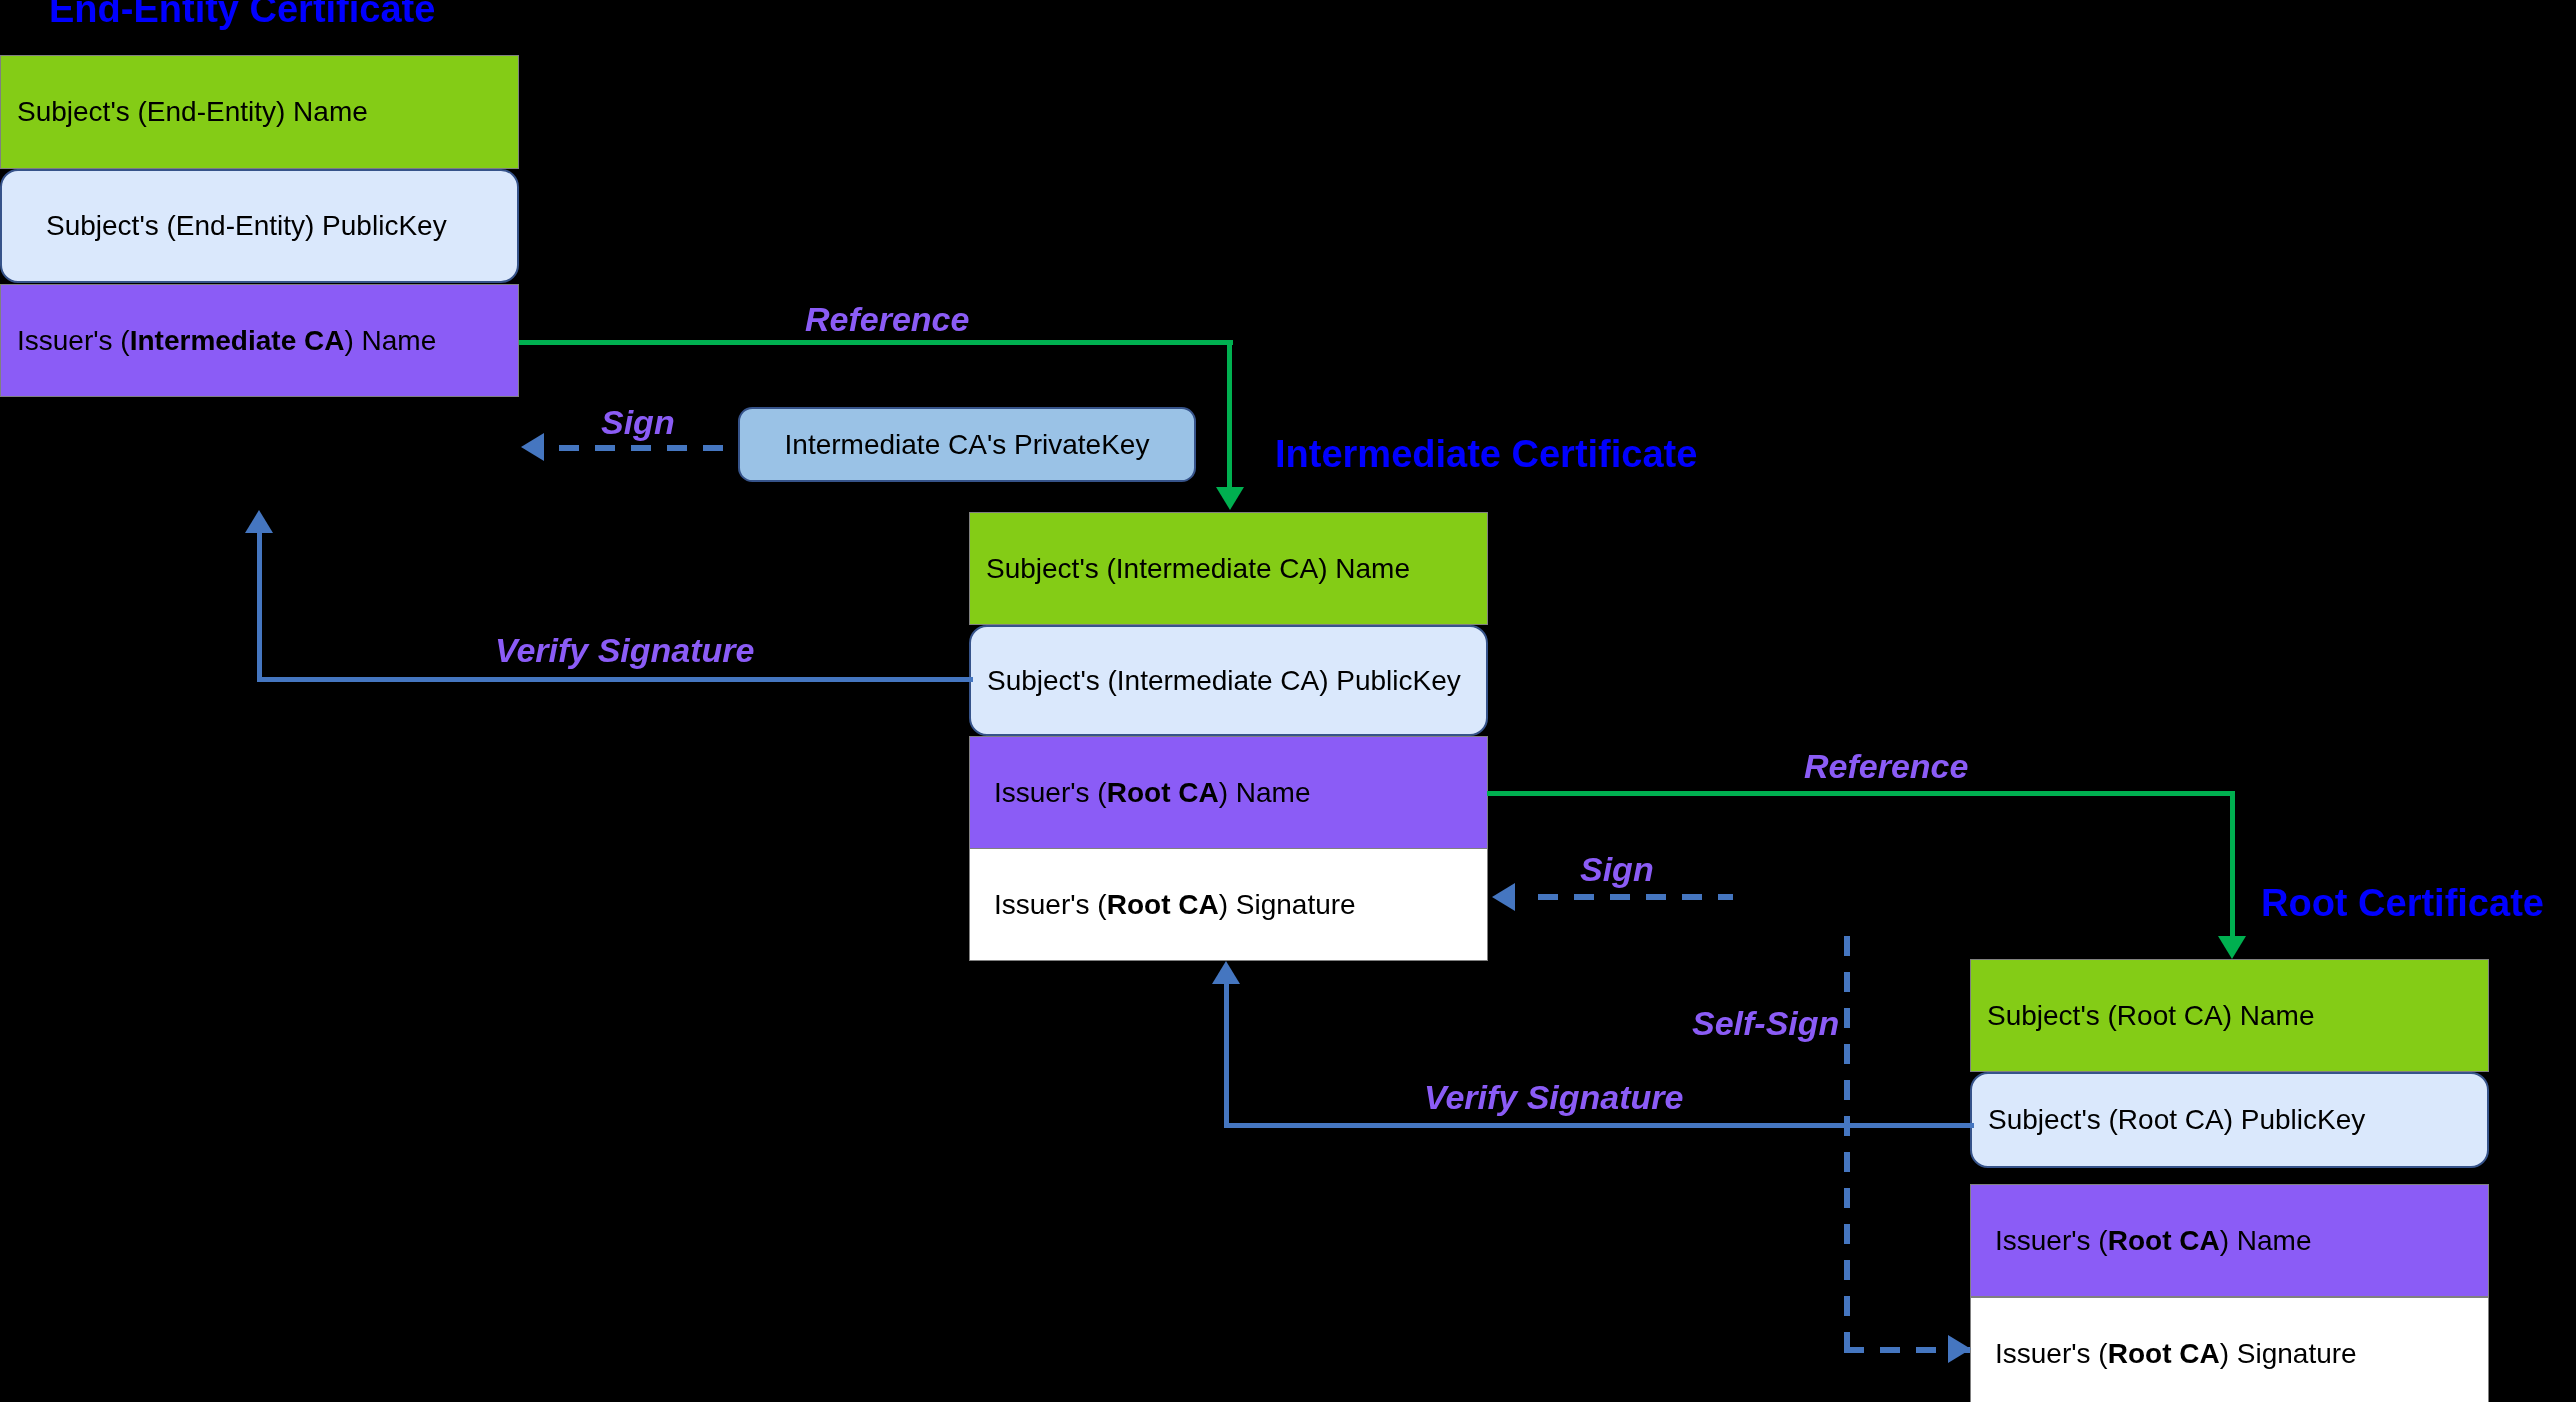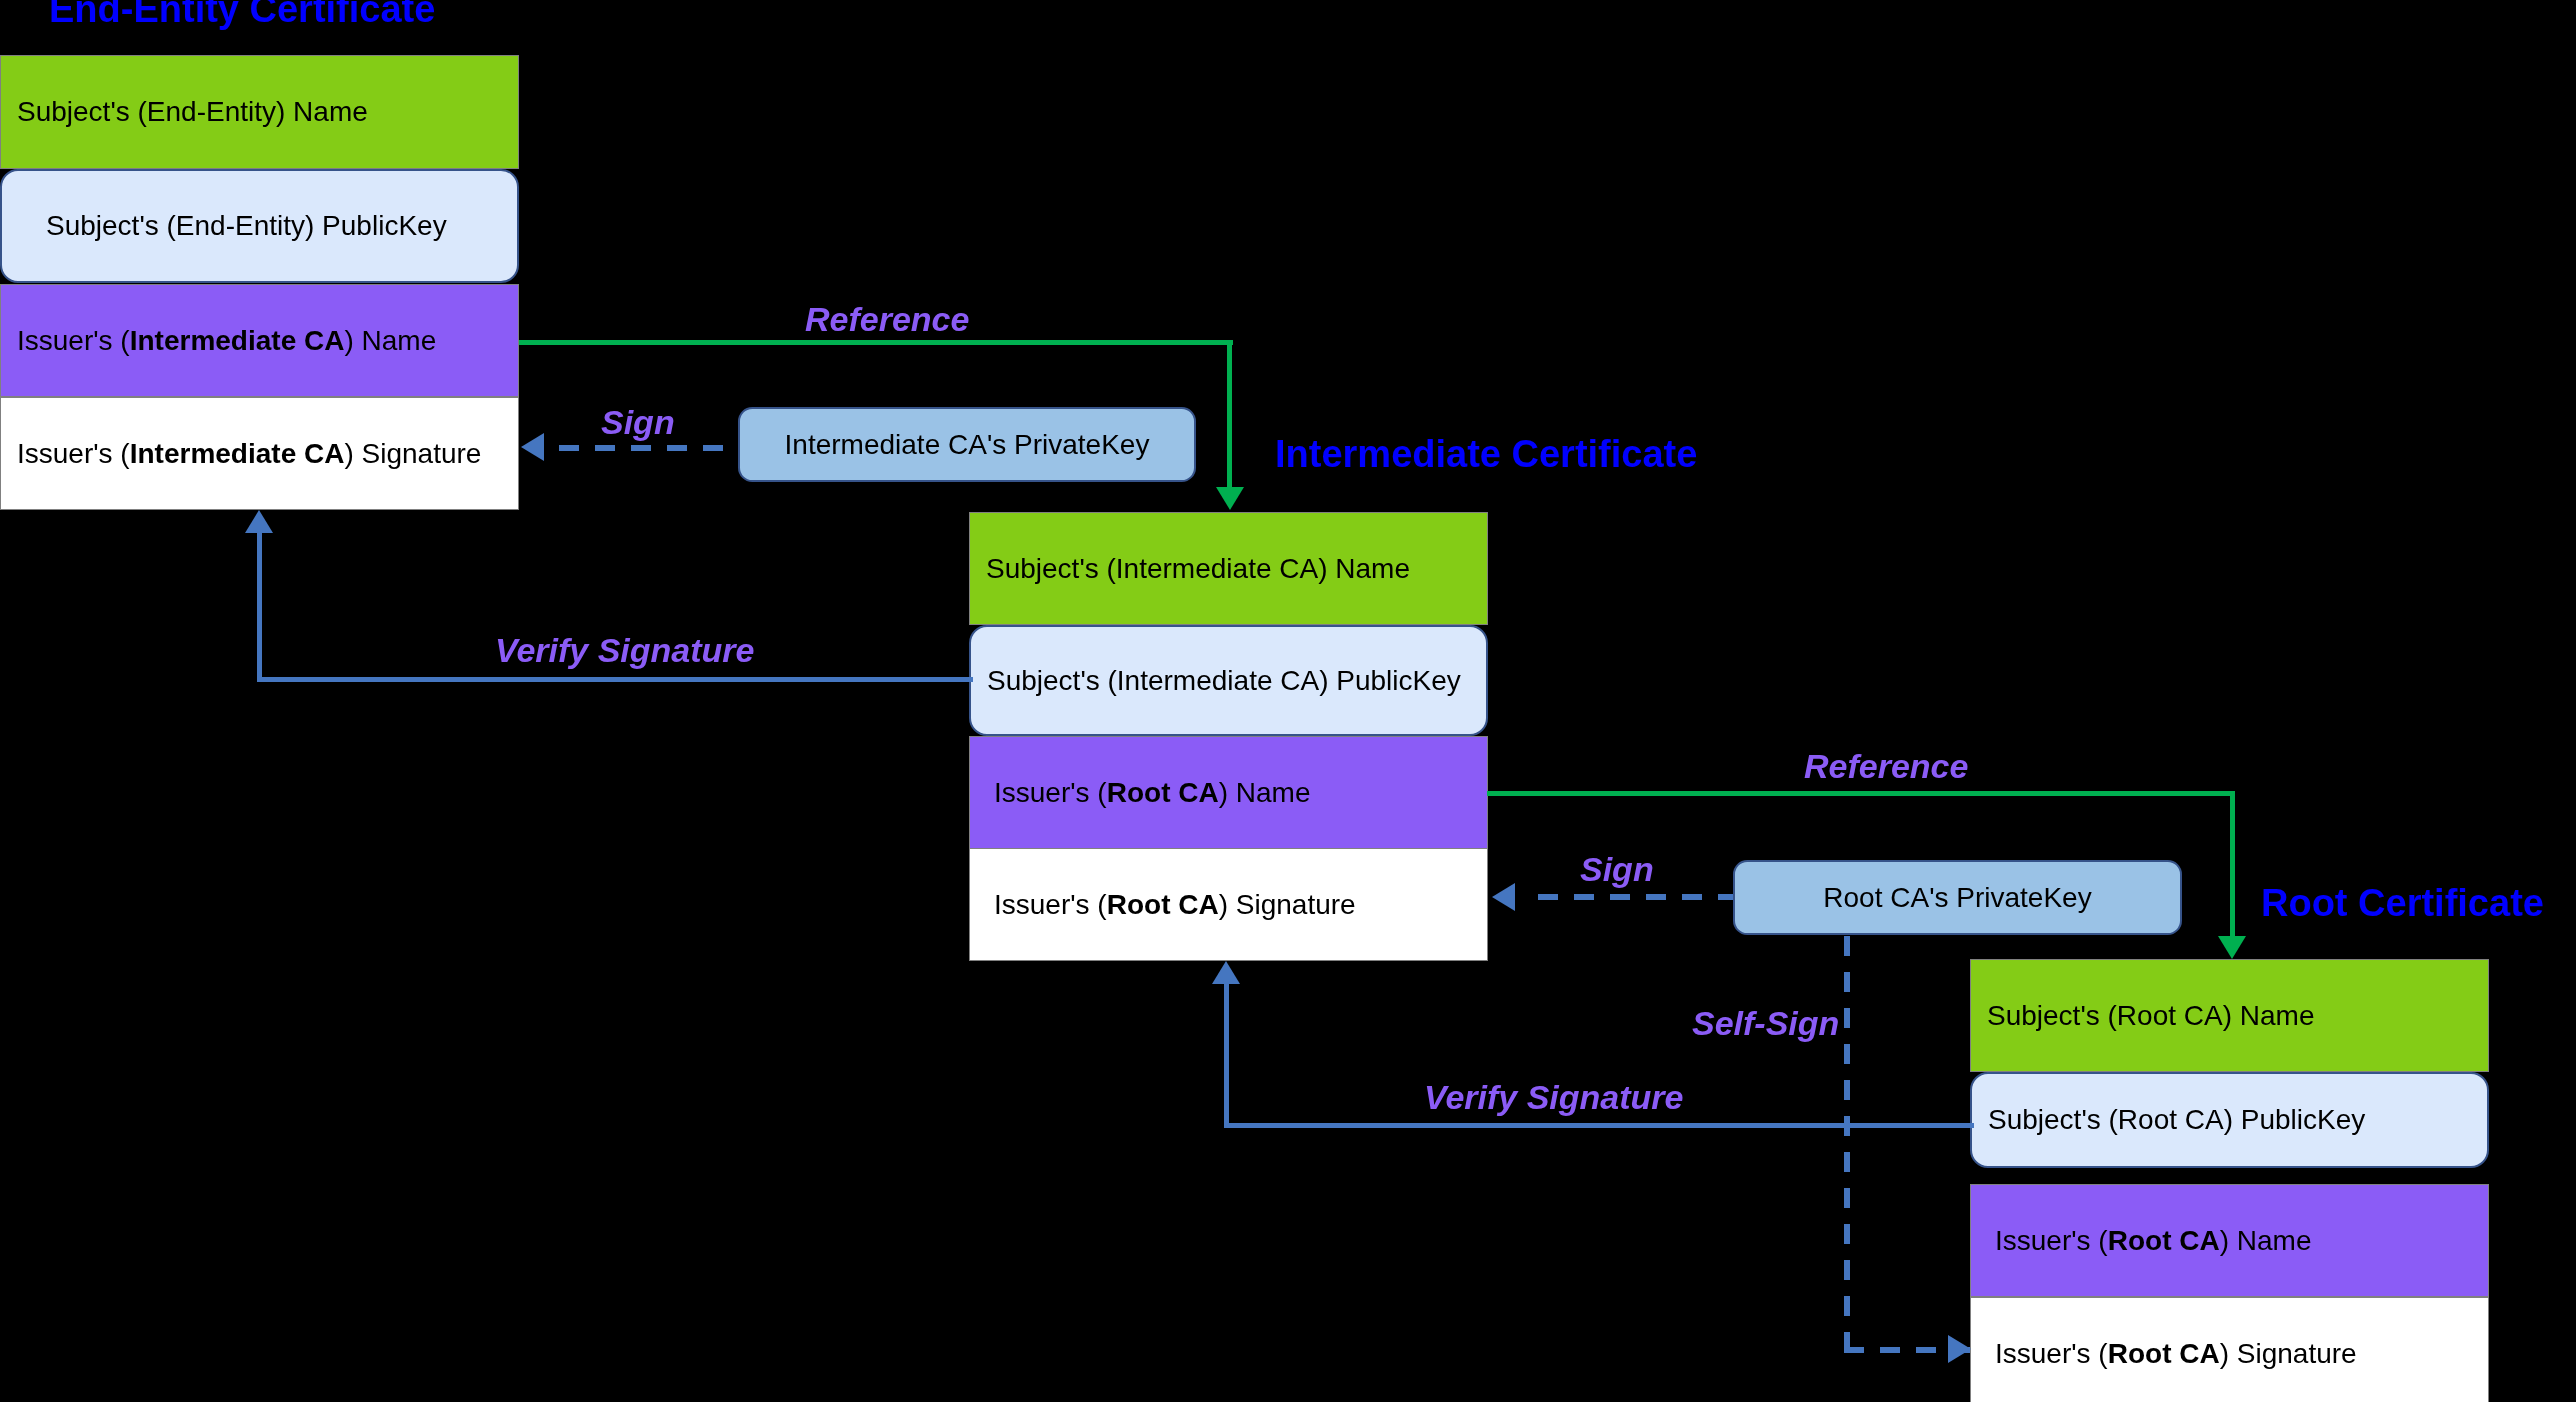--- a/index.html
+++ b/index.html
@@ -158,23 +158,20 @@
   <div class="cert-card" style="left:0px; top:55px; width:519px; height:454px;">
     <div class="cert-row row-subject-name" style="left:0px; top:0px; width:519px; height:114px;">
       <span class="row-text">Subject's (End-Entity) Name</span>
     </div>
     <div class="cert-row row-publickey" style="left:0px; top:114px; width:519px; height:114px;padding-left:28px;">
       <span class="row-text">Subject's (End-Entity) PublicKey</span>
     </div>
     <div class="cert-row row-issuer-name" style="left:0px; top:229px; width:519px; height:113px;">
       <span class="row-text"><span>Issuer's (</span><span class="bold">Intermediate CA</span><span>) Name</span></span>
     </div>
-    <div class="cert-row row-signature" style="left:0px; top:342px; width:519px; height:113px;">
-      <span class="row-text"><span>Issuer's (</span><span class="bold">Intermediate CA</span><span>) Signature</span></span>
-    </div>
   </div>
 
   <div class="cert-title" style="left:1275px; top:433px;">Intermediate Certificate</div>
 
   <div class="cert-card" style="left:969px; top:512px; width:519px; height:449px;">
     <div class="cert-row row-publickey" style="left:0px; top:113px; width:519px; height:111px;">
       <span class="row-text">Subject's (Intermediate CA) PublicKey</span>
     </div>
     <div class="cert-row row-subject-name" style="left:0px; top:0px; width:519px; height:113px;">
       <span class="row-text">Subject's (Intermediate CA) Name</span>
@@ -201,23 +198,20 @@
     </div>
     <div class="cert-row row-signature indent-1" style="left:0px; top:338px; width:519px; height:113px;">
       <span class="row-text"><span>Issuer's (</span><span class="bold">Root CA</span><span>) Signature</span></span>
     </div>
   </div>
 
   <div class="privkey-box" style="left:738px; top:407px; width:458px; height:75px;">
     <span>Intermediate CA's PrivateKey</span>
   </div>
 
-  <div class="privkey-box" style="left:1733px; top:860px; width:449px; height:75px;">
-    <span>Root CA's PrivateKey</span>
-  </div>
 
   <div class="ln h-line green" style="left:519px; top:340px; width:714px;"></div>
   <div class="ln v-line green" style="left:1227px; top:340px; height:148px;"></div>
   <div class="arw arw-down green" style="left:1216px; top:487px;"></div>
   <div class="edge-label" style="left:805px; top:300px;">Reference</div>
 
   <div class="ln h-dash blue" style="left:559px; top:445px; width:179px;"></div>
   <div class="arw arw-left blue" style="left:521px; top:433px;"></div>
   <div class="edge-label" style="left:601px; top:403px;">Sign</div>
 

